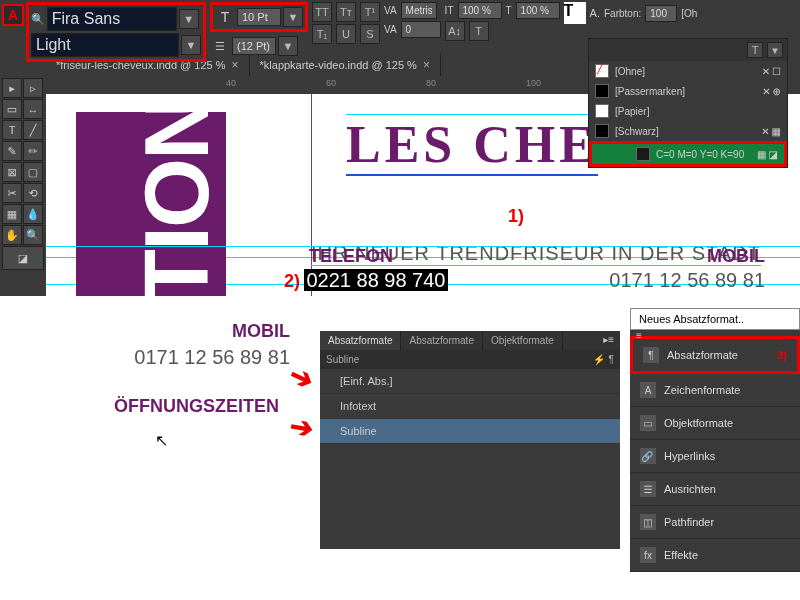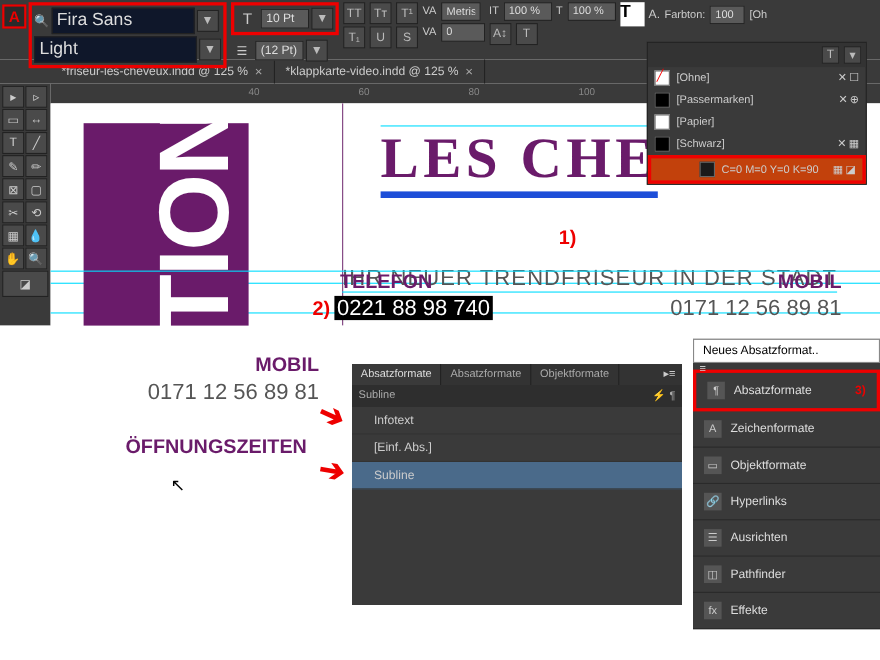--- a/index.html
+++ b/index.html
@@ -29,34 +29,34 @@
 .ruler-area { display: flex; height: 220px; }
 .left-tools { background: #3a3a3a; width: 46px; display: flex; flex-wrap: wrap; padding: 2px; gap: 1px; align-content: flex-start; }
 .tool-btn { width: 20px; height: 20px; background: #4a4a4a; border: 1px solid #222; color: #ccc; font-size: 11px; display: flex; align-items: center; justify-content: center; }
 .ruler-h { background: #3a3a3a; height: 18px; position: relative; color: #888; font-size: 9px; }
 .ruler-tick { position: absolute; top: 2px; }
 
 
 .canvas-top { position: relative; background: #fff; flex: 1; }
 .purple-block { position: absolute; left: 30px; top: 18px; width: 150px; height: 200px; background: #6a1b6a; }
 .rotated-text { position: absolute; left: 35px; top: 25px; color: #fff; font-size: 90px; font-weight: 900; letter-spacing: -2px; transform: rotate(-90deg); transform-origin: left top; white-space: nowrap; left: 80px; top: 210px; }
-.headline { position: absolute; left: 300px; top: 20px; color: #6a1b6a; font-size: 52px; font-weight: 900; letter-spacing: 4px; font-family: Georgia, serif; border-top: 1px solid #0df; border-bottom: 6px solid #1d4ed8; }
+.headline { position: absolute; left: 300px; top: 20px; color: #6a1b6a; font-size: 52px; font-weight: 900; letter-spacing: 4px; font-family: Georgia, serif; border-top: 1px solid #0df; border-bottom: 2px solid #1d4ed8; }
 .subhead { position: absolute; left: 300px; top: 95px; color: #555; font-size: 20px; letter-spacing: 1px; font-weight: 300; border-bottom: 1px solid #0df; text-align: right; }
 .contact-label { position: absolute; color: #6a1b6a; font-size: 18px; font-weight: bold; }
 .contact-val { position: absolute; color: #555; font-size: 20px; }
 .selected-num { background: #000; color: #fff; padding: 0 2px; }
 .ann { position: absolute; color: #e00; font-size: 18px; font-weight: bold; }
 .guide-h { position: absolute; left: 0; right: 0; border-top: 1px solid #0df; }
 .guide-v { position: absolute; top: 0; bottom: 0; border-left: 1px solid #7a3a7a; }
 
 
 .swatches { position: absolute; right: 12px; top: 38px; width: 200px; background: #3a3a3a; border: 1px solid #222; z-index: 50; }
 .swatch-hdr { height: 22px; background: #333; display: flex; align-items: center; justify-content: flex-end; gap: 4px; padding: 0 4px; }
 .swatch-row { display: flex; align-items: center; padding: 3px 6px; font-size: 10px; color: #ccc; gap: 6px; }
-.swatch-row.selected { background: #c2410c; border: 3px solid #e00; padding-left: 44px; }
+.swatch-row.selected { background: #15803d; border: 3px solid #e00; padding-left: 44px; }
 .swatch-box { width: 14px; height: 14px; border: 1px solid #666; }
 .swatch-icons { margin-left: auto; display: flex; gap: 2px; }
 
 
 .bottom-half { position: relative; height: 304px; background: #fff; }
 .bottom-left { position: absolute; left: 0; top: 0; width: 320px; height: 100%; }
 .faded-bar { position: absolute; left: 400px; right: 170px; top: 0; height: 20px; background: #6a1b6a; color: #b88bb8; font-size: 13px; display: flex; align-items: center; justify-content: center; font-style: italic; }
 
 
 .para-panel { position: absolute; left: 320px; top: 35px; width: 300px; background: #3a3a3a; }
@@ -276,22 +276,22 @@
       <div class="para-tab active">Absatzformate</div>
       <div class="para-tab">Absatzformate</div>
       <div class="para-tab">Objektformate</div>
       <span style="margin-left:auto;color:#ccc;padding:3px 6px">▸≡</span>
     </div>
     <div class="para-subhdr">
       <span>Subline</span>
       <span>⚡ ¶</span>
     </div>
     <div class="para-body">
+      <div class="para-item">[Einf. Abs.]</div>
       <div class="para-item">Infotext</div>
-      <div class="para-item">[Einf. Abs.]</div>
       <div class="para-item selected">Subline</div>
     </div>
   </div>
 
   <div class="flyout">
     <div class="flyout-new">Neues Absatzformat..</div>
     <div style="height:6px;background:#3a3a3a;display:flex;justify-content:flex-start;padding-left:6px">
         <span style="color:#ccc;font-size:10px">≡</span>
       </div>
     <div class="flyout-item hl">

